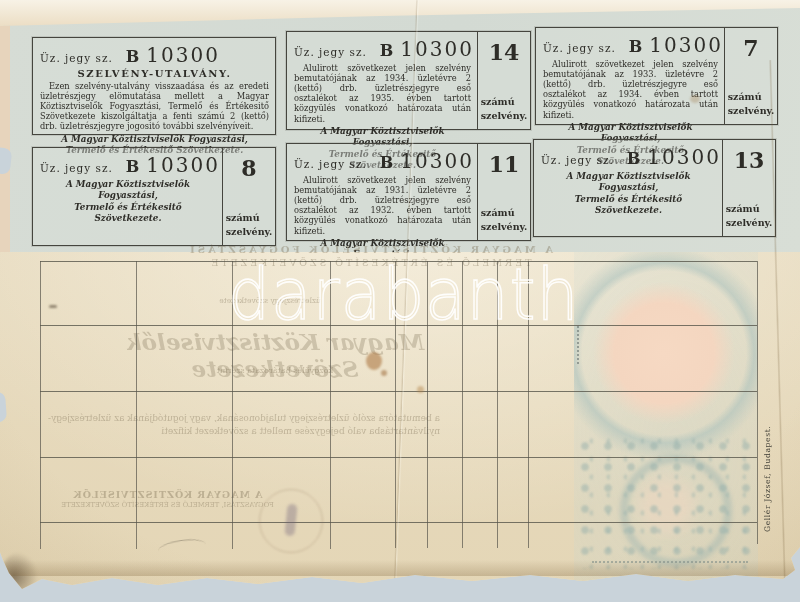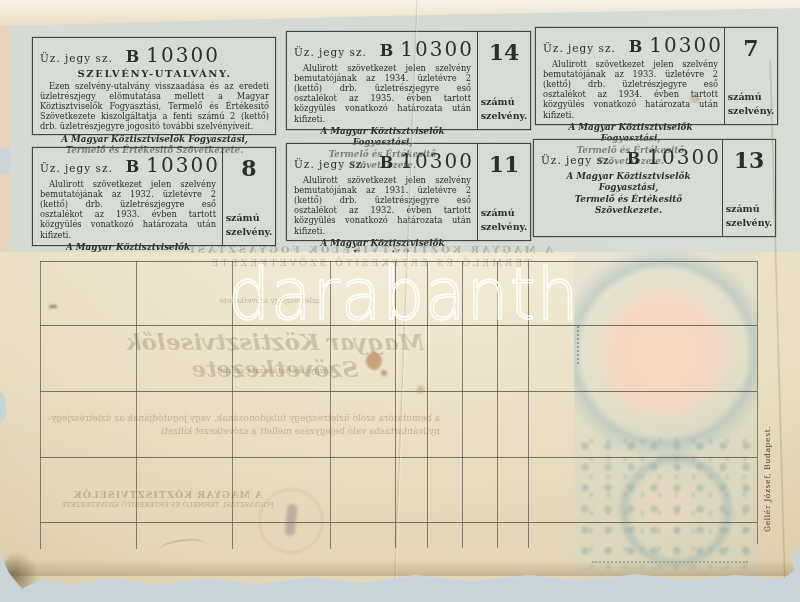--- a/index.html
+++ b/index.html
@@ -148,21 +148,20 @@
         </div>
       </div>
 
       <div class="coupon" style="left:32px;top:147px;width:242px;height:97px;">
         <div class="cbody">
           <div class="chead">
             <span class="lbl">Üz. jegy sz.</span>
             <span class="ser">B</span>
             <span class="no">10300</span>
           </div>
-          <div class="ctext">Alulirott szövetkezet jelen szelvény bemutatójának az 1932. üzletévre 2 (kettő) drb. üzletrészjegyre eső osztalékot az 1933. évben tartott közgyülés vonatkozó határozata után kifizeti.</div>
           <div class="cfoot">
             <span>A Magyar Köztisztviselők Fogyasztási,</span><br>
             <span>Termelő és Értékesitő Szövetkezete.</span>
           </div>
         </div>
         <div class="cnum">
           <span class="bignum">8</span>
           <span class="sideword">
             <span>számú</span><br>
             <span>szelvény.</span>

